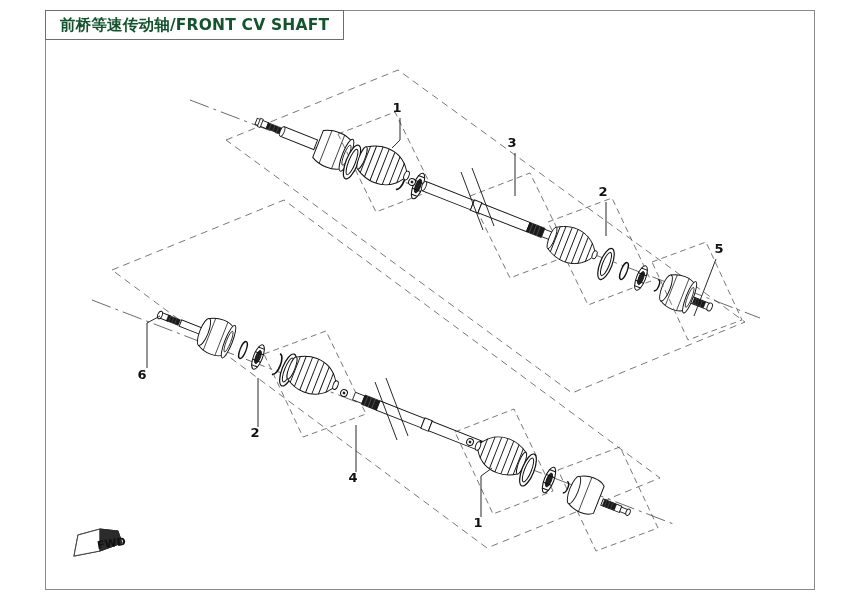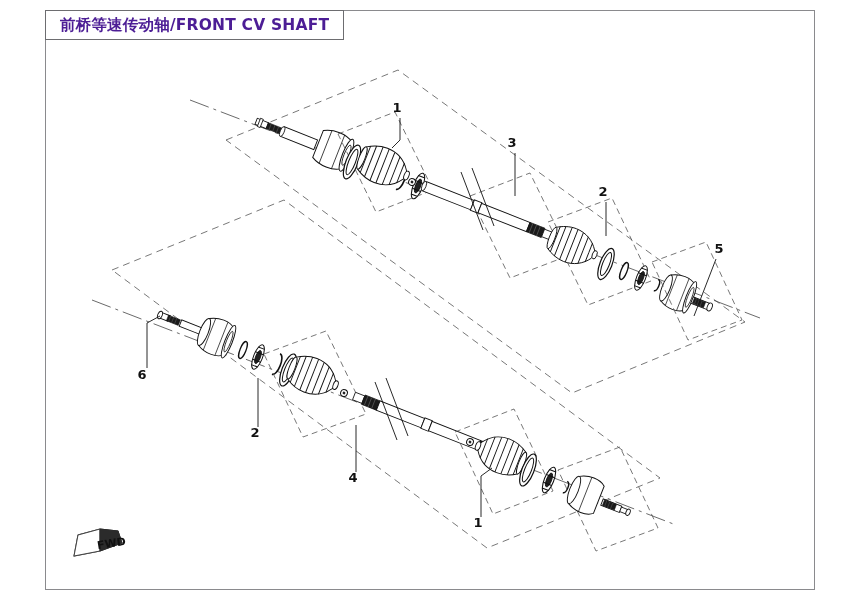--- a/index.html
+++ b/index.html
@@ -2,21 +2,21 @@
 <html><head>
 <meta charset="utf-8">
 <style>
   html,body{margin:0;padding:0;background:#ffffff;}
   body{width:860px;height:600px;font-family:"Liberation Sans",sans-serif;overflow:hidden;}
   #page{position:relative;width:860px;height:600px;background:#ffffff;}
   #frame{position:absolute;left:45px;top:10px;width:770px;height:580px;border:1.6px solid #8a8a8d;box-sizing:border-box;}
   #title-box{position:absolute;left:45px;top:10px;height:30px;padding:0 14px;
     border:1.6px solid #6d6d70;background:#ffffff;box-sizing:border-box;
     display:flex;align-items:center;justify-content:center;}
-  #title-text{font-size:15.5px;font-weight:bold;color:#4c1d95;letter-spacing:.2px;white-space:nowrap;
+  #title-text{font-size:15.5px;font-weight:bold;color:#14532d;letter-spacing:.2px;white-space:nowrap;
     font-family:"DejaVu Sans","Liberation Sans",sans-serif;}
   svg#art{position:absolute;left:0;top:0;width:860px;height:600px;}
   .num{font-family:"DejaVu Sans","Liberation Sans",sans-serif;font-size:13px;font-weight:bold;fill:#111;}
   .fwdtxt{font-family:"DejaVu Sans","Liberation Sans",sans-serif;font-size:11px;font-weight:bold;fill:#111;}
 </style>
 </head>
 <body>
 
 <div id="page">
 

